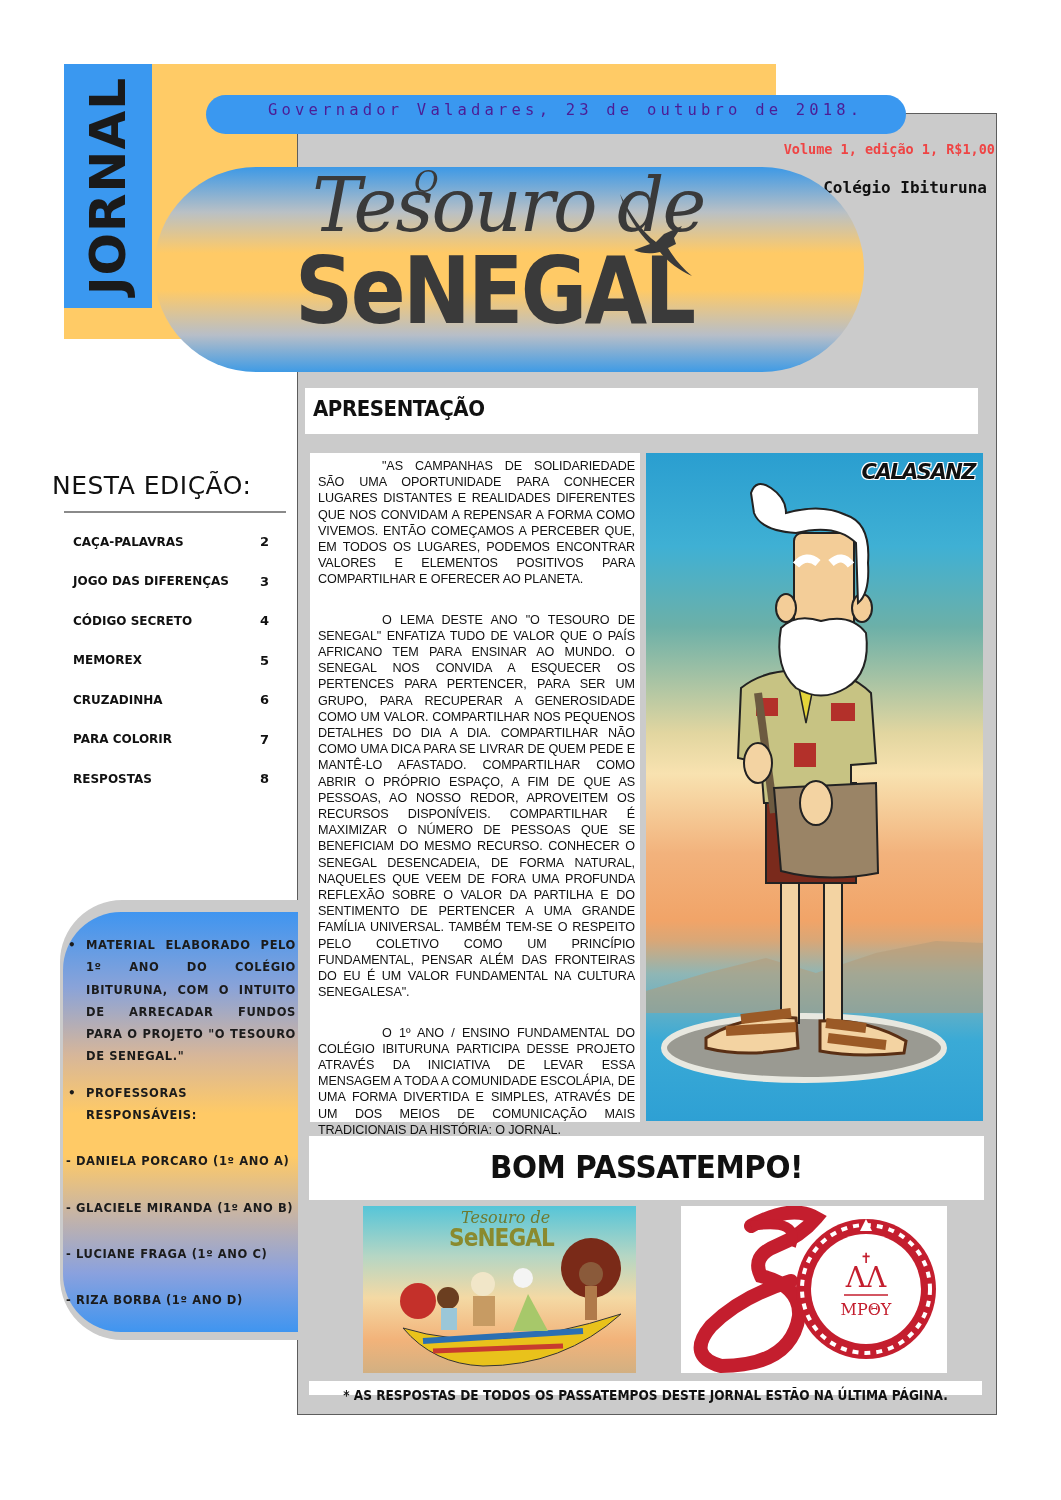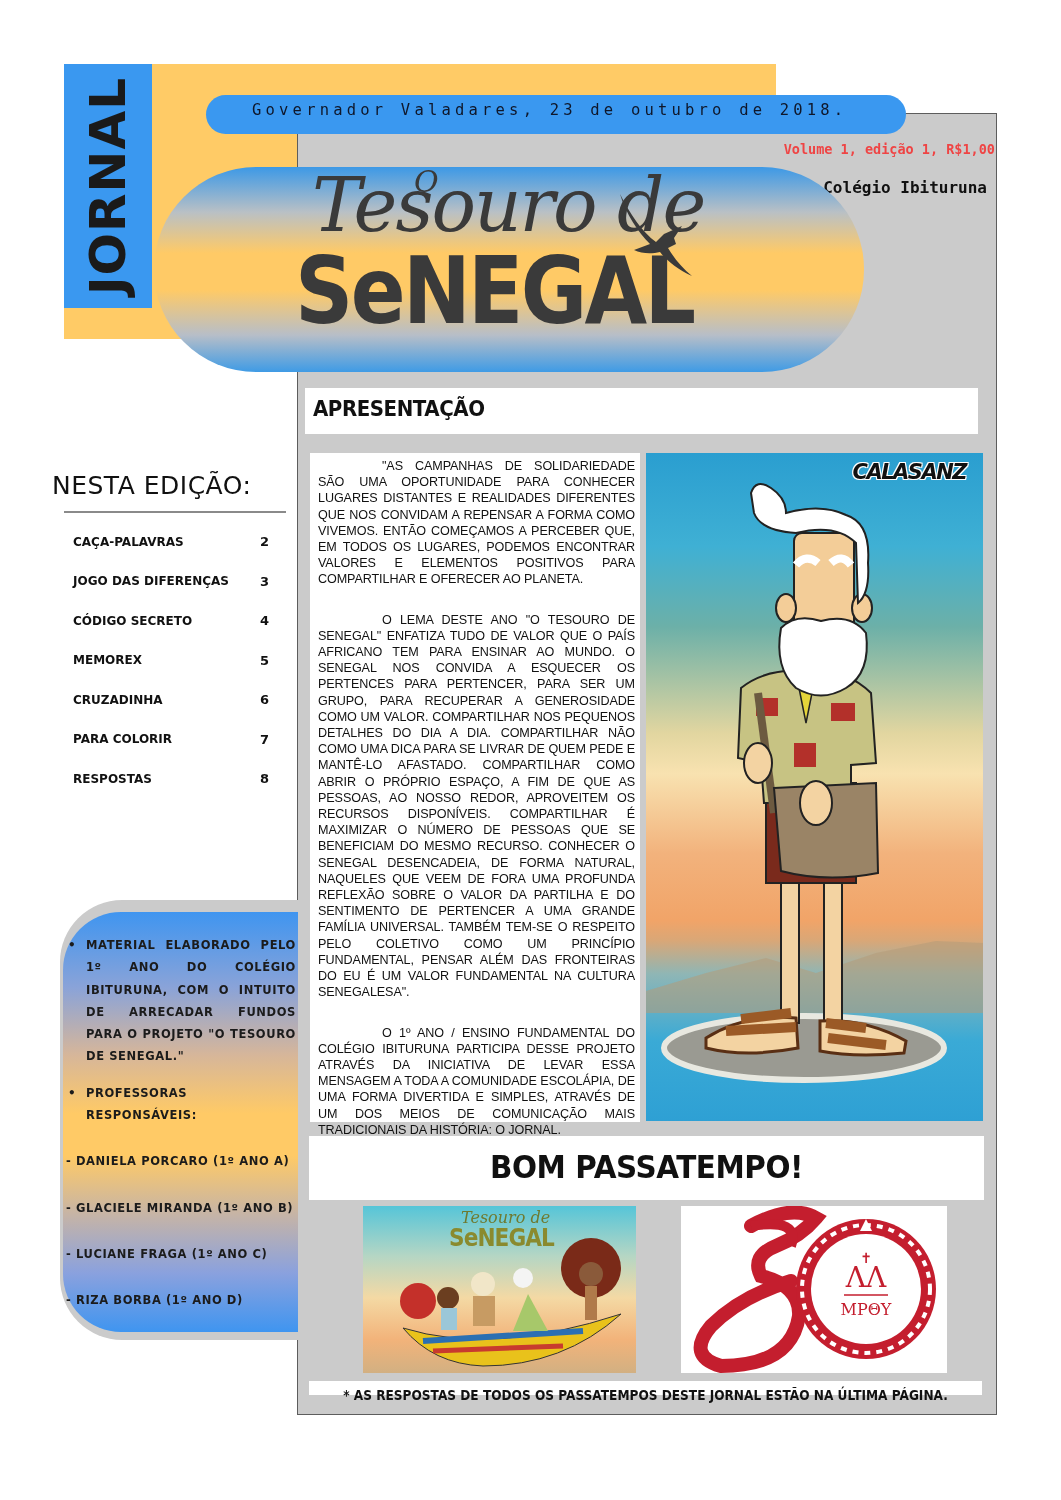--- a/index.html
+++ b/index.html
@@ -19,23 +19,23 @@
     position: absolute; left: 108px; top: 186px;
     transform: translate(-50%, -50%) rotate(-90deg);
     font-family: "DejaVu Sans", sans-serif; font-weight: bold;
     font-size: 50px; letter-spacing: 1px; color: #1a1a1a; white-space: nowrap;
   }
   .date-pill {
     position: absolute; left: 206px; top: 95px; width: 700px; height: 39px;
     background: #3a98f0; border-radius: 20px;
   }
   .date-text {
-    position: absolute; left: 46px; top: 6px;
+    position: absolute; left: 62px; top: 6px;
     font-family: "DejaVu Sans Mono", monospace; font-size: 15.5px;
-    letter-spacing: 4.2px; color: #0f172a; white-space: nowrap;
+    letter-spacing: 4.2px; color: #4c1d95; white-space: nowrap;
   }
 
   
   .main-panel {
     position: absolute; left: 297px; top: 113px; width: 700px; height: 1302px;
     background: #cbcbcb; border: 1.5px solid #5d5d5d;
   }
   .vol-text {
     position: absolute; right: 66px; top: 141px;
     font-family: "DejaVu Sans Mono", monospace; font-weight: bold; font-size: 13.5px; color: #ef4444;
@@ -120,21 +120,21 @@
     text-align: justify; color: #111; letter-spacing: -0.1px;
   }
   .article-body p { text-indent: 64px; }
   .article-body p + p { margin-top: 24px; }
 
   .illustration {
     position: absolute; left: 646px; top: 453px; width: 337px; height: 668px; overflow: hidden;
     background: linear-gradient(to bottom, #2a9ed0 0%, #3fb0d4 14%, #6cb0a8 26%, #e2d6a0 42%, #f8e2b0 48%, #f2b27c 60%, #f1a468 70%, #d9a777 73%, #8fb6b5 78%, #3aaad6 88%, #2ea0d4 100%);
   }
   .calasanz-label {
-    position: absolute; right: 17px; top: 7px;
+    position: absolute; right: 8px; top: 7px;
     font-family: "DejaVu Sans", sans-serif; font-weight: bold; font-style: italic;
     font-size: 21px; color: #111; letter-spacing: -1.5px;
     text-shadow: 1px 1px 0 #fff, -1px -1px 0 #fff, 1px -1px 0 #fff, -1px 1px 0 #fff;
   }
 
   .footer-title-box {
     position: absolute; left: 309px; top: 1136px; width: 675px; height: 64px; background: #ffffff;
   }
   .footer-title {
     position: absolute; left: 0; right: 0; top: 12px; text-align: center;

